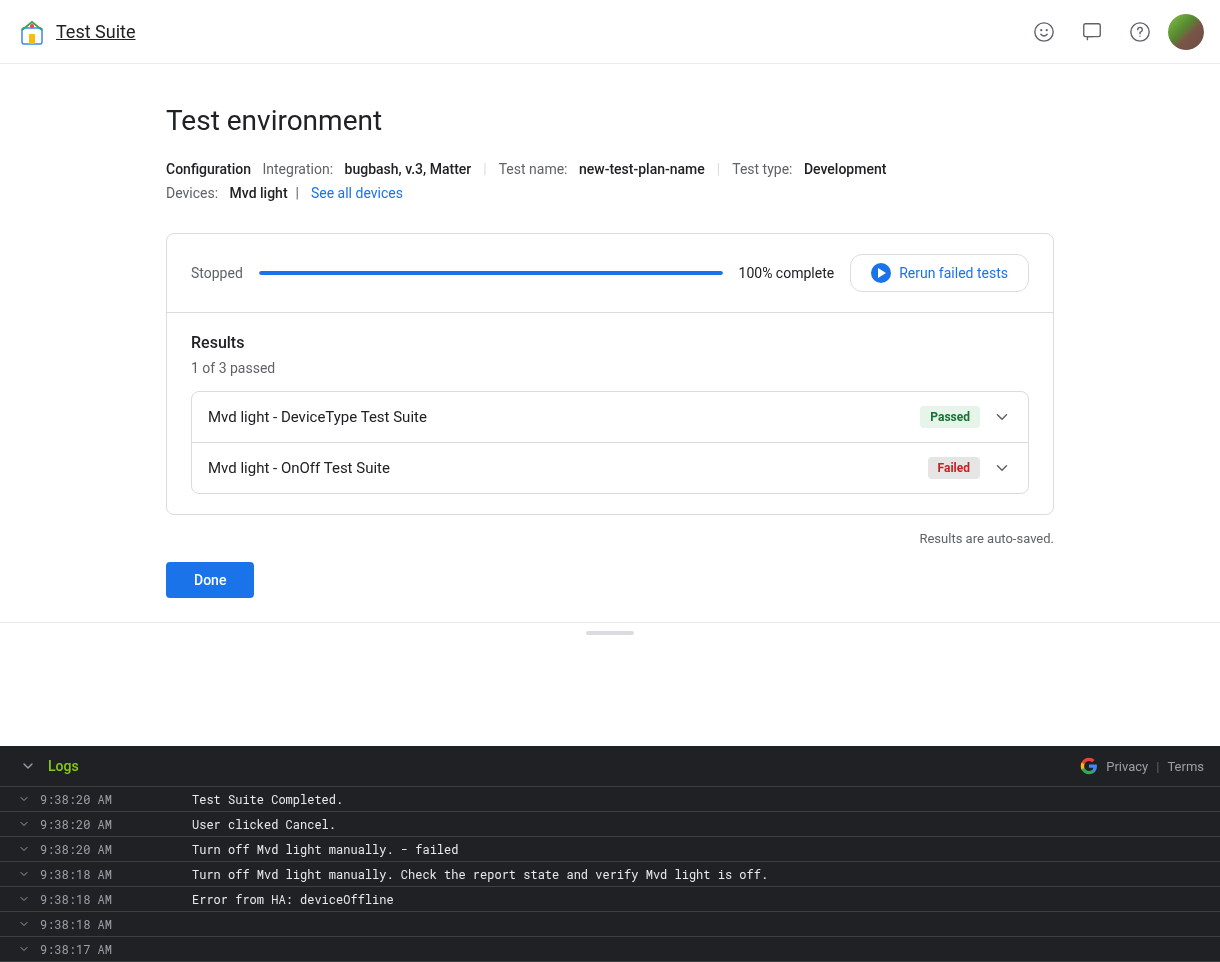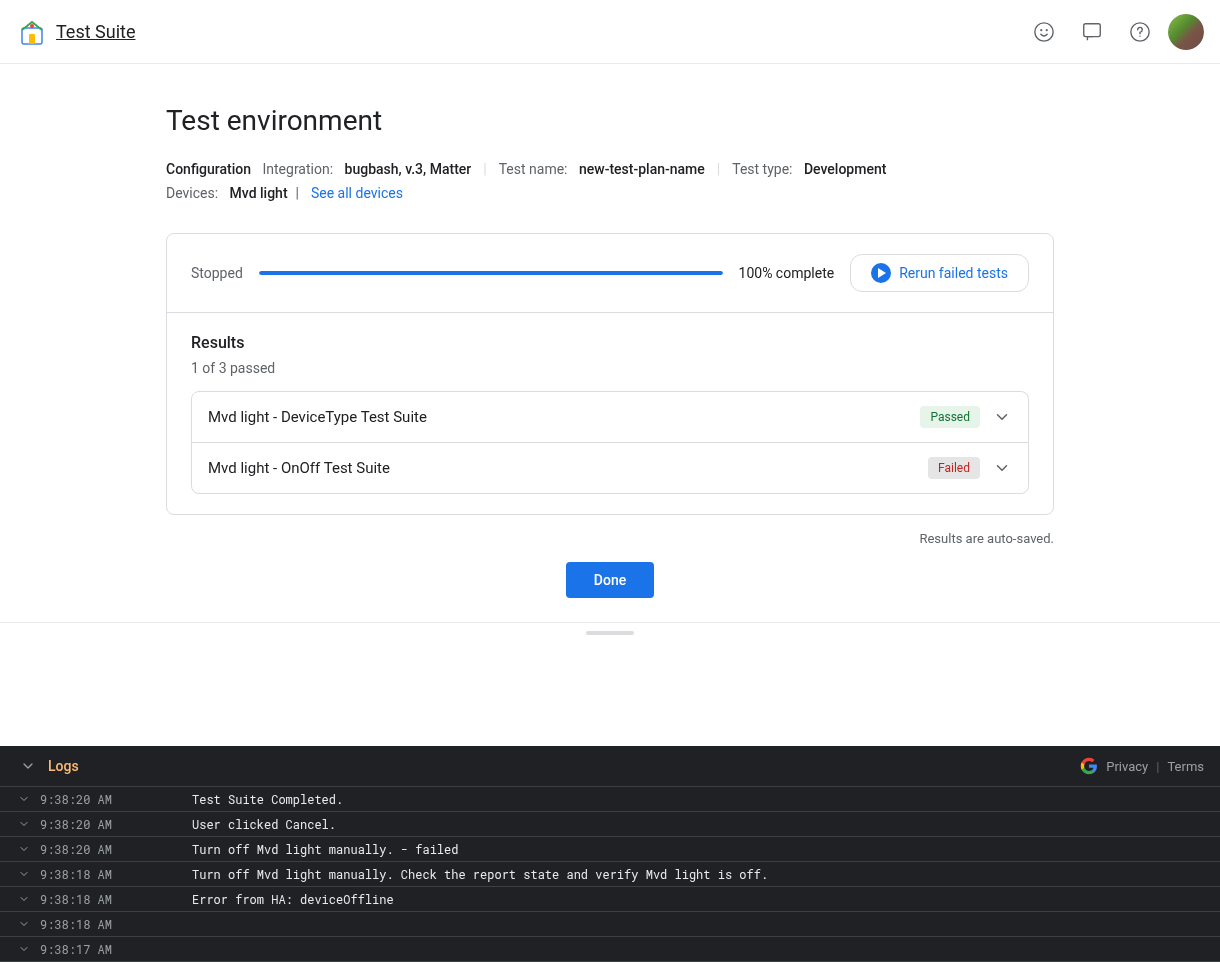--- a/index.html
+++ b/index.html
@@ -204,21 +204,21 @@
     }
     .test-item-right {
       display: flex;
       align-items: center;
       gap: 12px;
     }
     .badge {
       padding: 4px 10px;
       border-radius: 4px;
       font-size: 12px;
-      font-weight: 400;
+      font-weight: 700;
     }
     .badge-passed {
       background: #e6f4ea;
       color: #137333;
     }
     .badge-failed {
       background: #e5e5e5;
       color: #c5221f;
     }
     .chevron-down {
@@ -234,21 +234,21 @@
     .auto-saved-row {
       text-align: right;
       padding: 16px 0 8px 0;
       font-size: 13px;
       color: #5f6368;
     }
 
     
     .done-row {
       display: flex;
-      justify-content: center;
+      justify-content: flex-start;
       padding: 8px 0 24px 0;
     }
     .done-btn {
       padding: 10px 28px;
       background: #1a73e8;
       color: #fff;
       border: none;
       border-radius: 4px;
       font-size: 14px;
       font-weight: 500;
@@ -282,21 +282,21 @@
       width: 24px;
       height: 24px;
       display: flex;
       align-items: center;
       justify-content: center;
       cursor: pointer;
       color: #9aa0a6;
     }
     .logs-label {
       font-size: 14px;
-      color: #fdba74;
+      color: #84cc16;
       font-weight: 500;
     }
     .logs-footer-links {
       display: flex;
       align-items: center;
       gap: 8px;
       font-size: 13px;
     }
     .google-g {
       display: flex;

